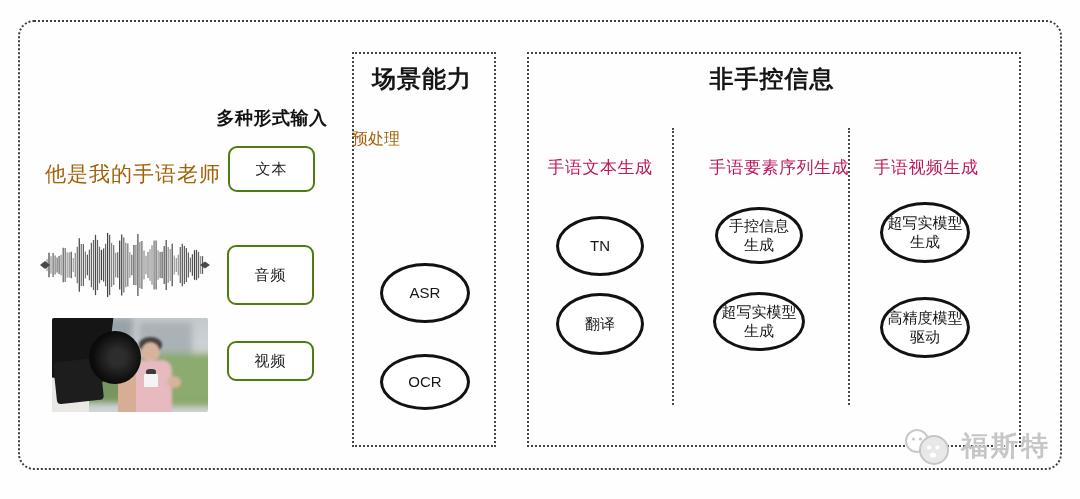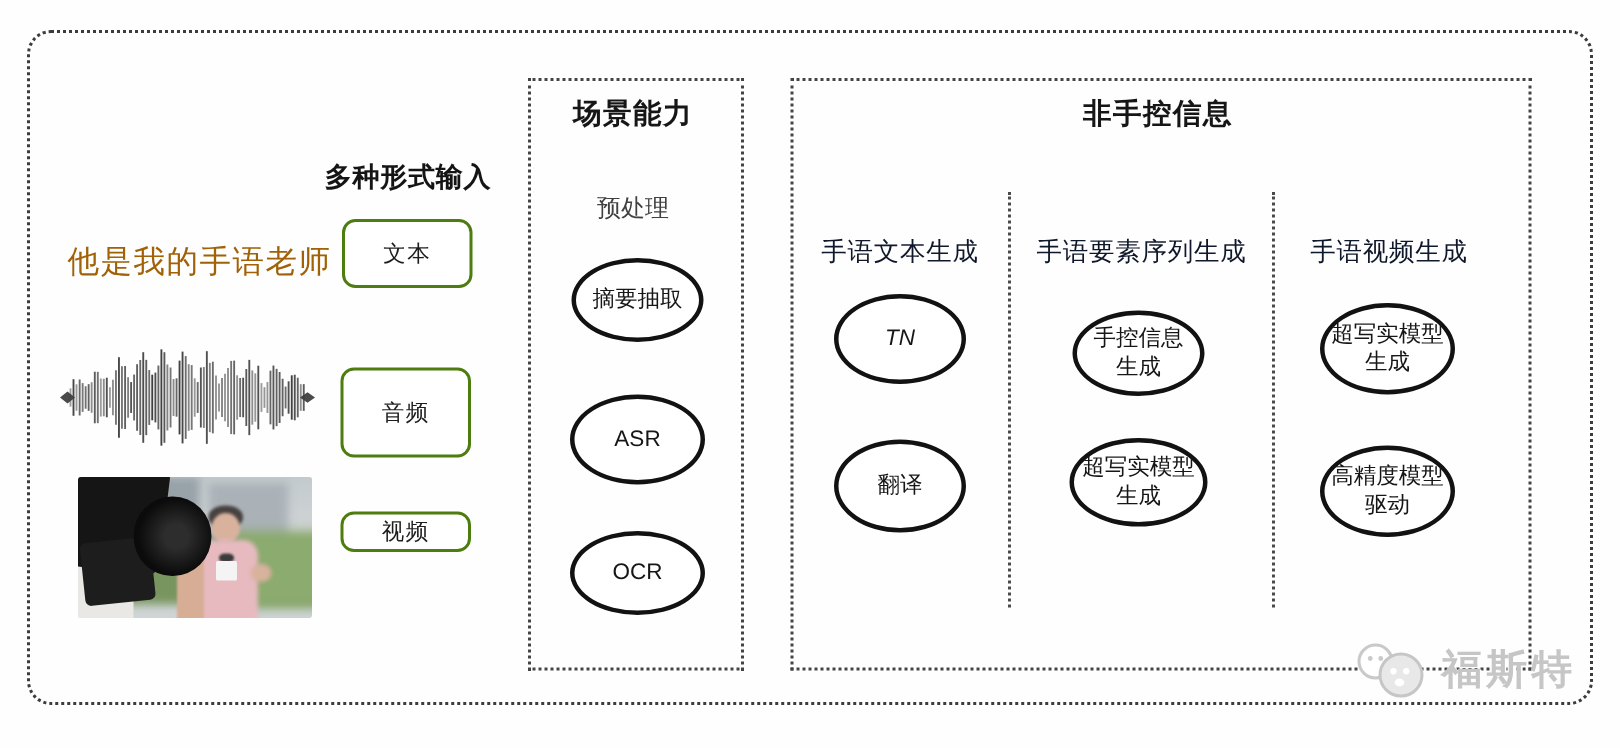--- a/index.html
+++ b/index.html
@@ -8,25 +8,25 @@
     font-family:"Liberation Sans","DejaVu Sans",sans-serif;color:#1f1f1f;
   }
   .outer-border{
     position:absolute;left:18px;top:20px;width:1040px;height:446px;
     border:2px dotted #3c3c3c;border-radius:16px;
   }
   .dashed-box{
     position:absolute;border:2px dotted #444;background:transparent;
   }
   .box-title{
-    position:absolute;text-align:center;font-size:19px;font-weight:700;color:#161616;
+    position:absolute;text-align:center;font-size:24px;font-weight:700;color:#161616;
     letter-spacing:1px;
   }
-  .sub-label{position:absolute;text-align:center;font-size:16px;color:#404040;}
-  .col-header{position:absolute;text-align:center;font-size:17px;color:#0f172a;letter-spacing:.5px;}
+  .sub-label{position:absolute;text-align:left;font-size:16px;color:#a16207;}
+  .col-header{position:absolute;text-align:center;font-size:17px;color:#be185d;letter-spacing:.5px;}
   .ellipse{
     position:absolute;border:3px solid #121212;border-radius:50%;background:#fff;
     display:flex;align-items:center;justify-content:center;text-align:center;
     font-size:15px;line-height:1.25;color:#161616;white-space:pre-line;box-sizing:border-box;
   }
   .col-divider{position:absolute;width:0;border-left:2px dotted #4a4a4a;}
   .input-heading{position:absolute;font-size:18px;font-weight:700;color:#141414;text-align:center;letter-spacing:.5px;}
   .sample-sentence{position:absolute;font-size:21px;color:#a16207;letter-spacing:1px;}
   .type-box{
     position:absolute;width:87px;box-sizing:border-box;border:2px solid #4d7c0f;border-radius:9px;
@@ -168,41 +168,40 @@
     <div class="ph-hand"></div>
     <div class="ph-shoulder"></div>
     <div class="ph-arm"></div>
     <div class="ph-camera-body"></div>
     <div class="ph-camera-grip"></div>
     <div class="ph-camera-lens"></div>
   </div>
 
   <div class="type-box" style="left:228px;top:146px;height:46px;">文本</div>
   <div class="type-box" style="left:227px;top:245px;height:60px;">音频</div>
-  <div class="type-box" style="left:227px;top:341px;height:27px;">视频</div>
+  <div class="type-box" style="left:227px;top:341px;height:40px;">视频</div>
 
   <div class="dashed-box" style="left:352px;top:52px;width:140px;height:391px;"></div>
   <div class="box-title" style="left:352px;top:63px;width:140px;">场景能力</div>
   <div class="sub-label" style="left:352px;top:129px;width:140px;">预处理</div>
 
-  <div class="ellipse" style="left:381px;top:172px;width:88px;height:56px;">摘要抽取</div>
   <div class="ellipse" style="left:380px;top:263px;width:90px;height:60px;">ASR</div>
   <div class="ellipse" style="left:380px;top:354px;width:90px;height:56px;">OCR</div>
 
   <div class="dashed-box" style="left:527px;top:52px;width:490px;height:391px;"></div>
   <div class="box-title" style="left:527px;top:63px;width:490px;">非手控信息</div>
 
   <div class="col-divider" style="left:672px;top:128px;height:277px;"></div>
   <div class="col-divider" style="left:848px;top:128px;height:277px;"></div>
 
   <div class="col-header" style="left:530px;top:156px;width:140px;">手语文本生成</div>
-  <div class="col-header" style="left:673px;top:156px;width:176px;">手语要素序列生成</div>
+  <div class="col-header" style="left:673px;top:156px;width:176px;text-align:right;">手语要素序列生成</div>
   <div class="col-header" style="left:845px;top:156px;width:162px;">手语视频生成</div>
 
-  <div class="ellipse" style="left:556px;top:196px;width:88px;height:60px;font-style:italic;">TN</div>
+  <div class="ellipse" style="left:556px;top:216px;width:88px;height:60px;">TN</div>
   <div class="ellipse" style="left:556px;top:293px;width:88px;height:62px;">翻译</div>
 
   <div class="ellipse" style="left:715px;top:207px;width:88px;height:57px;">手控信息
 生成</div>
   <div class="ellipse" style="left:713px;top:292px;width:92px;height:59px;">超写实模型
 生成</div>
 
   <div class="ellipse" style="left:880px;top:202px;width:90px;height:61px;">超写实模型
 生成</div>
   <div class="ellipse" style="left:880px;top:297px;width:90px;height:61px;">高精度模型

